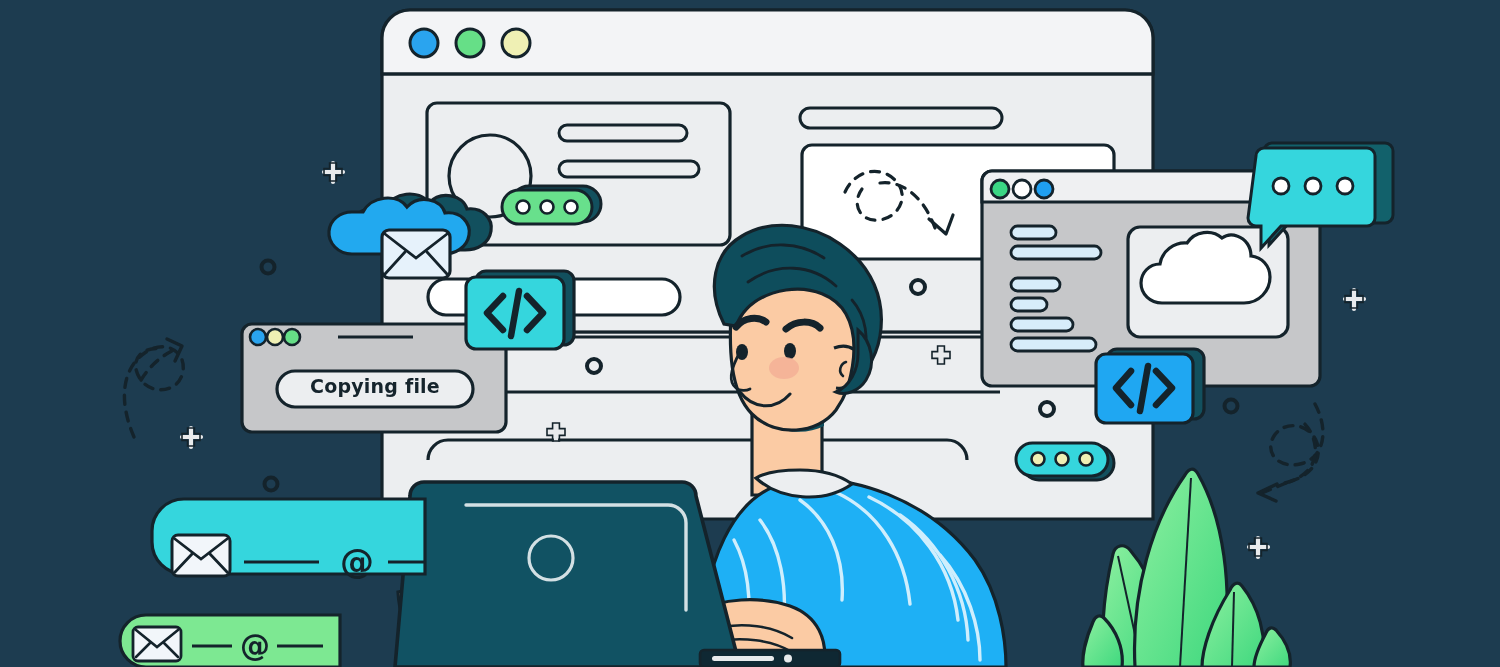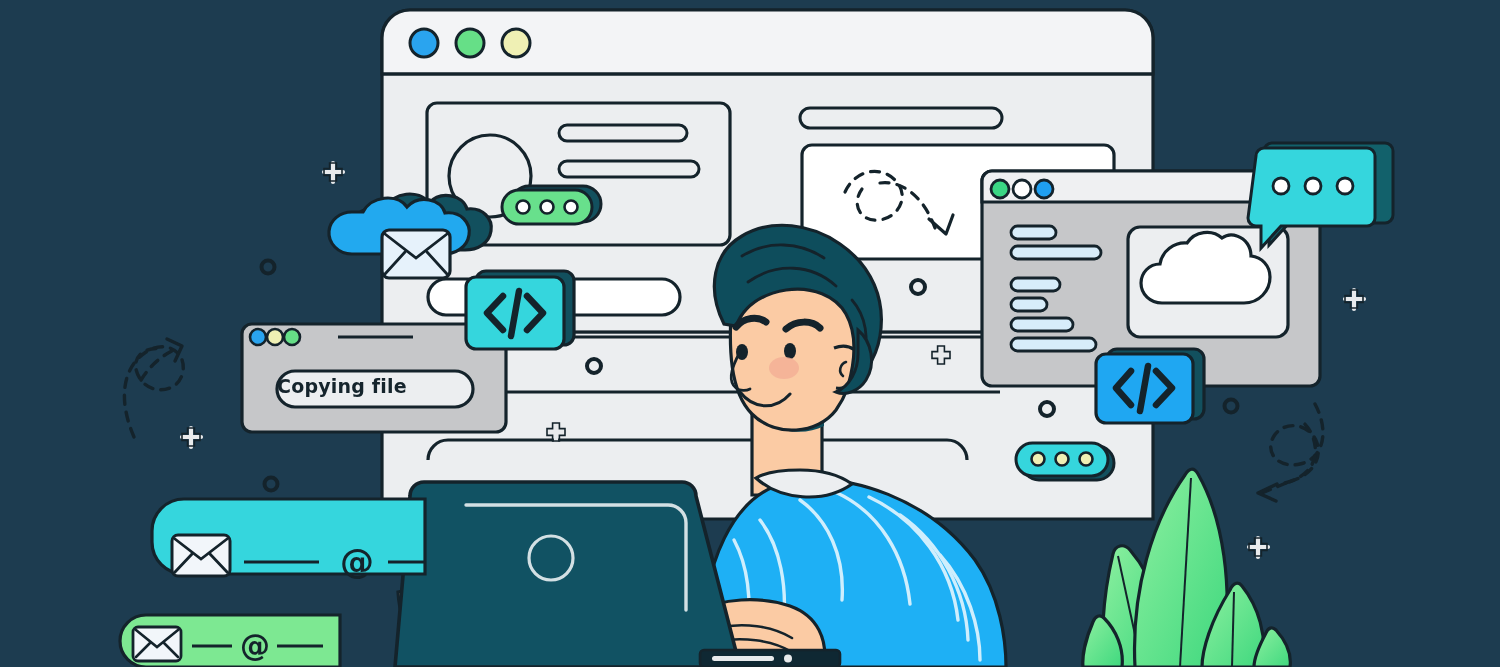--- a/index.html
+++ b/index.html
@@ -13,21 +13,21 @@
   #scene svg.layer{position:absolute;top:0;left:0;width:1500px;height:667px;}
   .txt{
     position:absolute;
     font-family:"DejaVu Sans",sans-serif;
     font-weight:bold;
     color:#15242c;
     white-space:nowrap;
   }
   #copying-file-label{
     left:277px;top:375px;width:196px;
-    font-size:19px;letter-spacing:.2px;
+    text-align:center;font-size:19px;letter-spacing:.2px;
   }
 </style>
 </head>
 <body>
 
 <div id="scene">
 
   <svg class="layer" viewBox="0 0 1500 667">
 
     <g fill="none" stroke="#14232b" stroke-width="3.4" stroke-linecap="round" stroke-dasharray="9 8">

